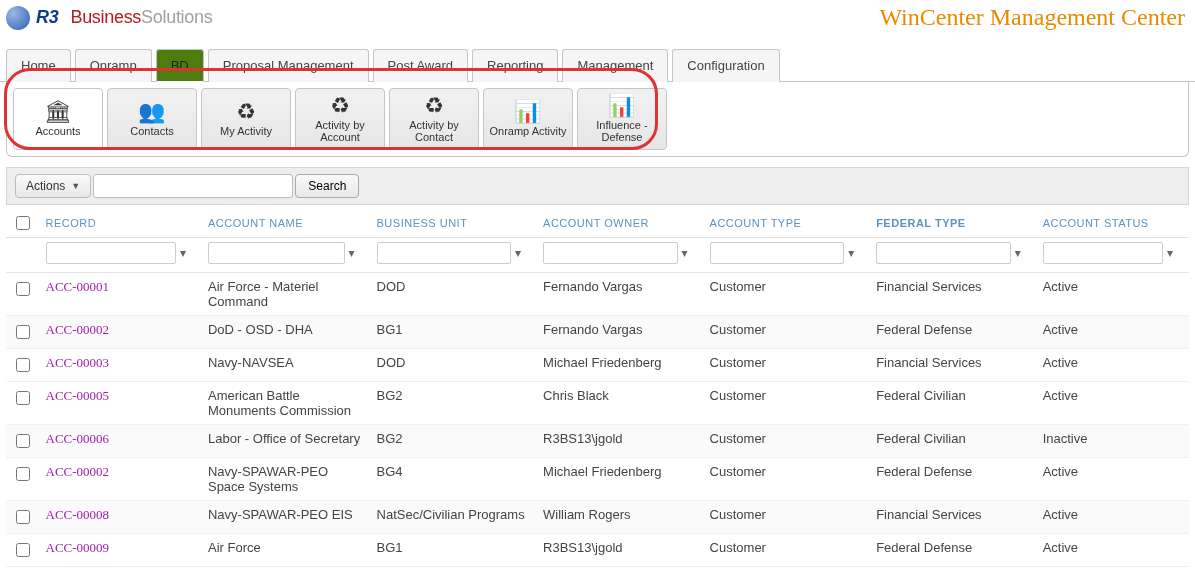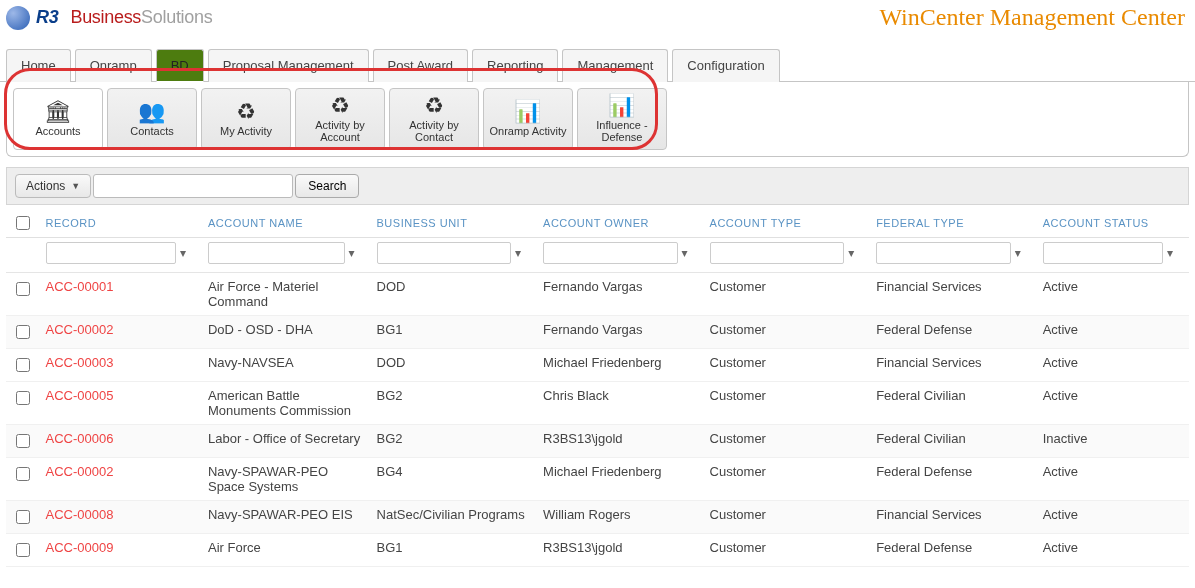--- a/index.html
+++ b/index.html
@@ -22,33 +22,33 @@
   .ribbon-btn.active { background: #fff; }
   .ribbon-btn .icon { font-size: 22px; line-height: 1; margin-bottom: 2px; }
   .toolbar { background: #eee; border: 1px solid #d5d5d5; margin: 0 6px; padding: 6px 8px; display: flex; align-items: center; gap: 2px; }
   .actions-btn { background: linear-gradient(#fafafa,#e8e8e8); border: 1px solid #bbb; border-radius: 4px; padding: 4px 10px; font-size: 12px; display: flex; align-items: center; gap: 6px; cursor: pointer; }
   .search-input { width: 200px; height: 24px; border: 1px solid #bbb; border-radius: 3px; padding: 2px 6px; }
   .search-btn { background: linear-gradient(#fafafa,#e8e8e8); border: 1px solid #aaa; border-radius: 4px; padding: 4px 12px; font-size: 12px; cursor: pointer; }
   table { border-collapse: collapse; width: calc(100% - 12px); margin: 0 6px; }
   th { text-align: left; font-size: 11px; font-weight: 400; letter-spacing: 0.5px; color: #5a93c4; padding: 8px 6px 4px 6px; border-bottom: 1px solid #e0e0e0; text-transform: uppercase; }
   td { padding: 6px 6px; border-bottom: 1px solid #f0f0f0; font-size: 13px; color: #444; vertical-align: top; }
   tr.alt td { background: #fafafa; }
-  .rec-link { color: #ef4444; text-decoration: none; }
+  .rec-link { color: #a21caf; text-decoration: none; font-family: Liberation Serif, serif; }
   .filter-row td { padding: 4px 6px 8px 6px; border-bottom: 1px solid #e5e5e5; }
   .filter-cell { display: flex; align-items: center; gap: 4px; }
   .filter-input { width: calc(100% - 20px); height: 22px; border: 1px solid #ccc; border-radius: 2px; }
   .filter-icon { color: #666; font-size: 12px; cursor: pointer; }
   .chk { width: 14px; height: 14px; }
   th.chk-col, td.chk-col { width: 28px; text-align: center; }
   .col-record { width: 160px; }
   .col-account { width: 166px; }
   .col-bu { width: 164px; }
   .col-owner { width: 164px; }
   .col-type { width: 164px; }
-  .col-fed { width: 164px; }
+  .col-fed { width: 164px; font-weight: bold; }
   .col-status { width: 150px; }
   .caret { font-size: 9px; color: #555; }
 </style>
 </head>
 <body>
 
 <div class="header">
   <div class="logo-area">
     <div class="logo-icon"></div>
     <div class="logo-text">

